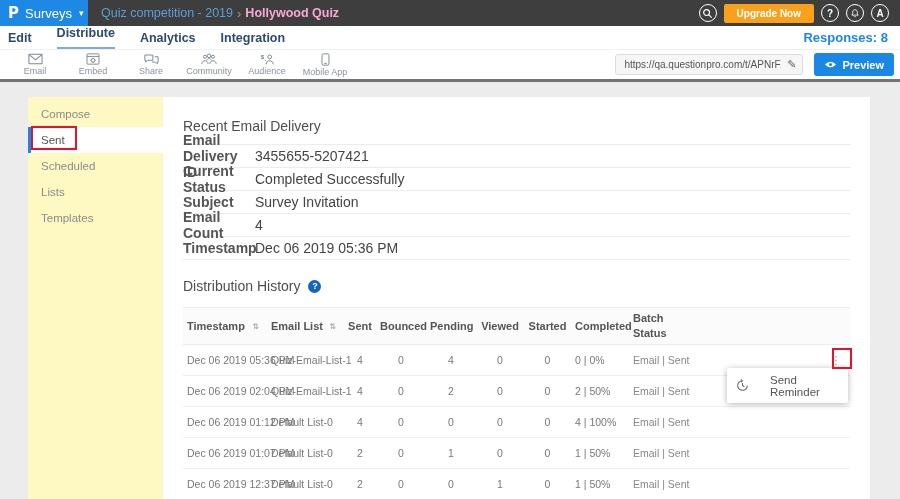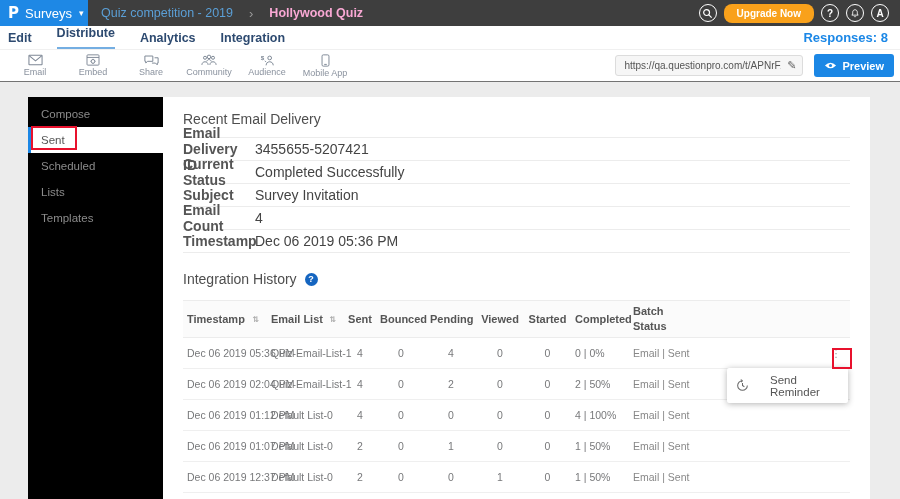--- a/index.html
+++ b/index.html
@@ -5,63 +5,63 @@
   html,body{margin:0;padding:0;}
   .page{position:relative;width:900px;height:499px;background:#ececec;overflow:hidden;
         font-family:"Liberation Sans",sans-serif;-webkit-font-smoothing:antialiased;}
 
   
   .topbar{height:26px;background:#3e3e3e;display:flex;align-items:center;color:#fff;}
   .brand{width:88px;height:26px;background:#1e88e5;display:flex;align-items:center;gap:6px;
          padding:0 8px;box-sizing:border-box;font-size:13px;cursor:pointer;}
   .logo{font-weight:bold;font-size:15px;font-family:"DejaVu Sans",sans-serif;}
   .caret{font-size:9px;margin-left:1px;}
-  .breadcrumb{margin-left:13px;font-size:12.5px;display:flex;gap:16px;align-items:center;}
+  .breadcrumb{margin-left:13px;font-size:12.5px;display:flex;gap:4px;align-items:center;}
   .crumb-folder{color:#5b9fd6;}
   .crumb-sep{color:#9a9a9a;font-size:13px;}
   .crumb-current{color:#f9a8d4;font-weight:bold;}
   .topbar-right{margin-left:auto;display:flex;align-items:center;gap:7px;padding-right:11px;}
   .circle-btn{width:18px;height:18px;box-sizing:border-box;border:1.5px solid #fff;border-radius:50%;
               display:flex;align-items:center;justify-content:center;font-size:10px;font-weight:bold;color:#fff;cursor:pointer;}
   .upgrade{background:#f9a11b;color:#fff;font-size:10px;font-weight:bold;height:19px;line-height:19px;
-           padding:0 13px;border-radius:8px;border:none;cursor:pointer;}
+           padding:0 13px;border-radius:2px;border:none;cursor:pointer;}
 
   
   .tabs{height:24px;background:#fff;display:flex;align-items:center;padding:0 8px;gap:25px;
         font-size:12.5px;font-weight:bold;color:#2d4a70;border-bottom:1px solid #f0f0f0;box-sizing:border-box;}
   .tab{cursor:pointer;}
   .tab.active{border-bottom:2px solid #74aee2;padding-bottom:7px;}
   .responses{margin-left:auto;color:#1b87e6;font-size:13px;font-weight:bold;padding-right:4px;cursor:pointer;}
 
   
-  .toolbar{height:32px;background:#fff;border-bottom:1px solid #737373;display:flex;align-items:center;
+  .toolbar{height:32px;background:#fff;border-bottom:3px solid #737373;display:flex;align-items:center;
            padding:0 6px;box-sizing:border-box;}
   .tool-item{width:58px;display:flex;flex-direction:column;align-items:center;gap:1px;cursor:pointer;}
   .tool-item svg{display:block;}
   .tool-label{font-size:9px;color:#8a929e;}
   .url-group{margin-left:auto;display:flex;align-items:center;gap:11px;}
   .url-box{width:188px;height:21px;background:#f6f6f6;border:1px solid #dcdcdc;border-radius:3px;
            display:flex;align-items:center;padding:0 6px;box-sizing:border-box;}
   .url-box input{flex:1;border:none;background:transparent;font-size:10px;color:#555;outline:none;min-width:0;
                  font-family:"Liberation Sans",sans-serif;}
   .pencil{color:#666;font-size:11px;margin-left:4px;cursor:pointer;}
   .preview-btn{height:23px;background:#1b87e5;color:#fff;border:none;border-radius:3px;font-size:11px;
                font-weight:bold;display:flex;align-items:center;gap:5px;padding:0 10px;cursor:pointer;
                font-family:"Liberation Sans",sans-serif;}
 
   
   .content{position:absolute;left:28px;top:97px;width:842px;height:402px;background:#fff;display:flex;}
-  .sidebar{width:135px;background:#000000;padding-top:4px;flex-shrink:0;box-sizing:border-box;}
+  .sidebar{width:135px;background:#fef9c3;padding-top:4px;flex-shrink:0;box-sizing:border-box;}
   .side-item{height:26px;display:flex;align-items:center;padding-left:10px;font-size:11.5px;color:#8b8b8b;
              border-left:3px solid transparent;box-sizing:border-box;cursor:pointer;}
   .side-item.active{background:#fff;color:#555;border-left-color:#1b87e5;}
   .main{flex:1;padding:0 20px;box-sizing:border-box;overflow:hidden;}
 
   .section-title{font-size:14px;color:#4e4e4e;}
-  .recent-title{margin-top:14px;}
+  .recent-title{margin-top:21px;}
   .fields{margin-top:10px;border-bottom:1px solid #ececec;}
   .field-row{display:flex;height:22px;align-items:center;border-top:1px solid #ececec;font-size:14px;}
   .field-label{width:72px;color:#555;font-weight:bold;flex-shrink:0;}
   .field-value{color:#444;}
 
   .history-title-row{display:flex;align-items:center;gap:8px;margin-top:18px;}
   .help-badge{width:13px;height:13px;border-radius:50%;background:#1565c0;color:#fff;font-size:9px;
               font-weight:bold;display:flex;align-items:center;justify-content:center;cursor:pointer;}
 
   .table{margin-top:13px;}
@@ -231,21 +231,21 @@
           <span class="field-label">Email Count</span>
           <span class="field-value">4</span>
         </div>
         <div class="field-row">
           <span class="field-label">Timestamp</span>
           <span class="field-value">Dec 06 2019 05:36 PM</span>
         </div>
       </div>
 
       <div class="history-title-row">
-        <span class="section-title">Integration History</span>
+        <span class="section-title">Distribution History</span>
         <span class="help-badge">?</span>
       </div>
 
       <div class="table">
         <div class="thead">
           <div class="th sortable">
             <span>Timestamp</span>
             <span class="sort">⇅</span>
           </div>
           <div class="th sortable">

